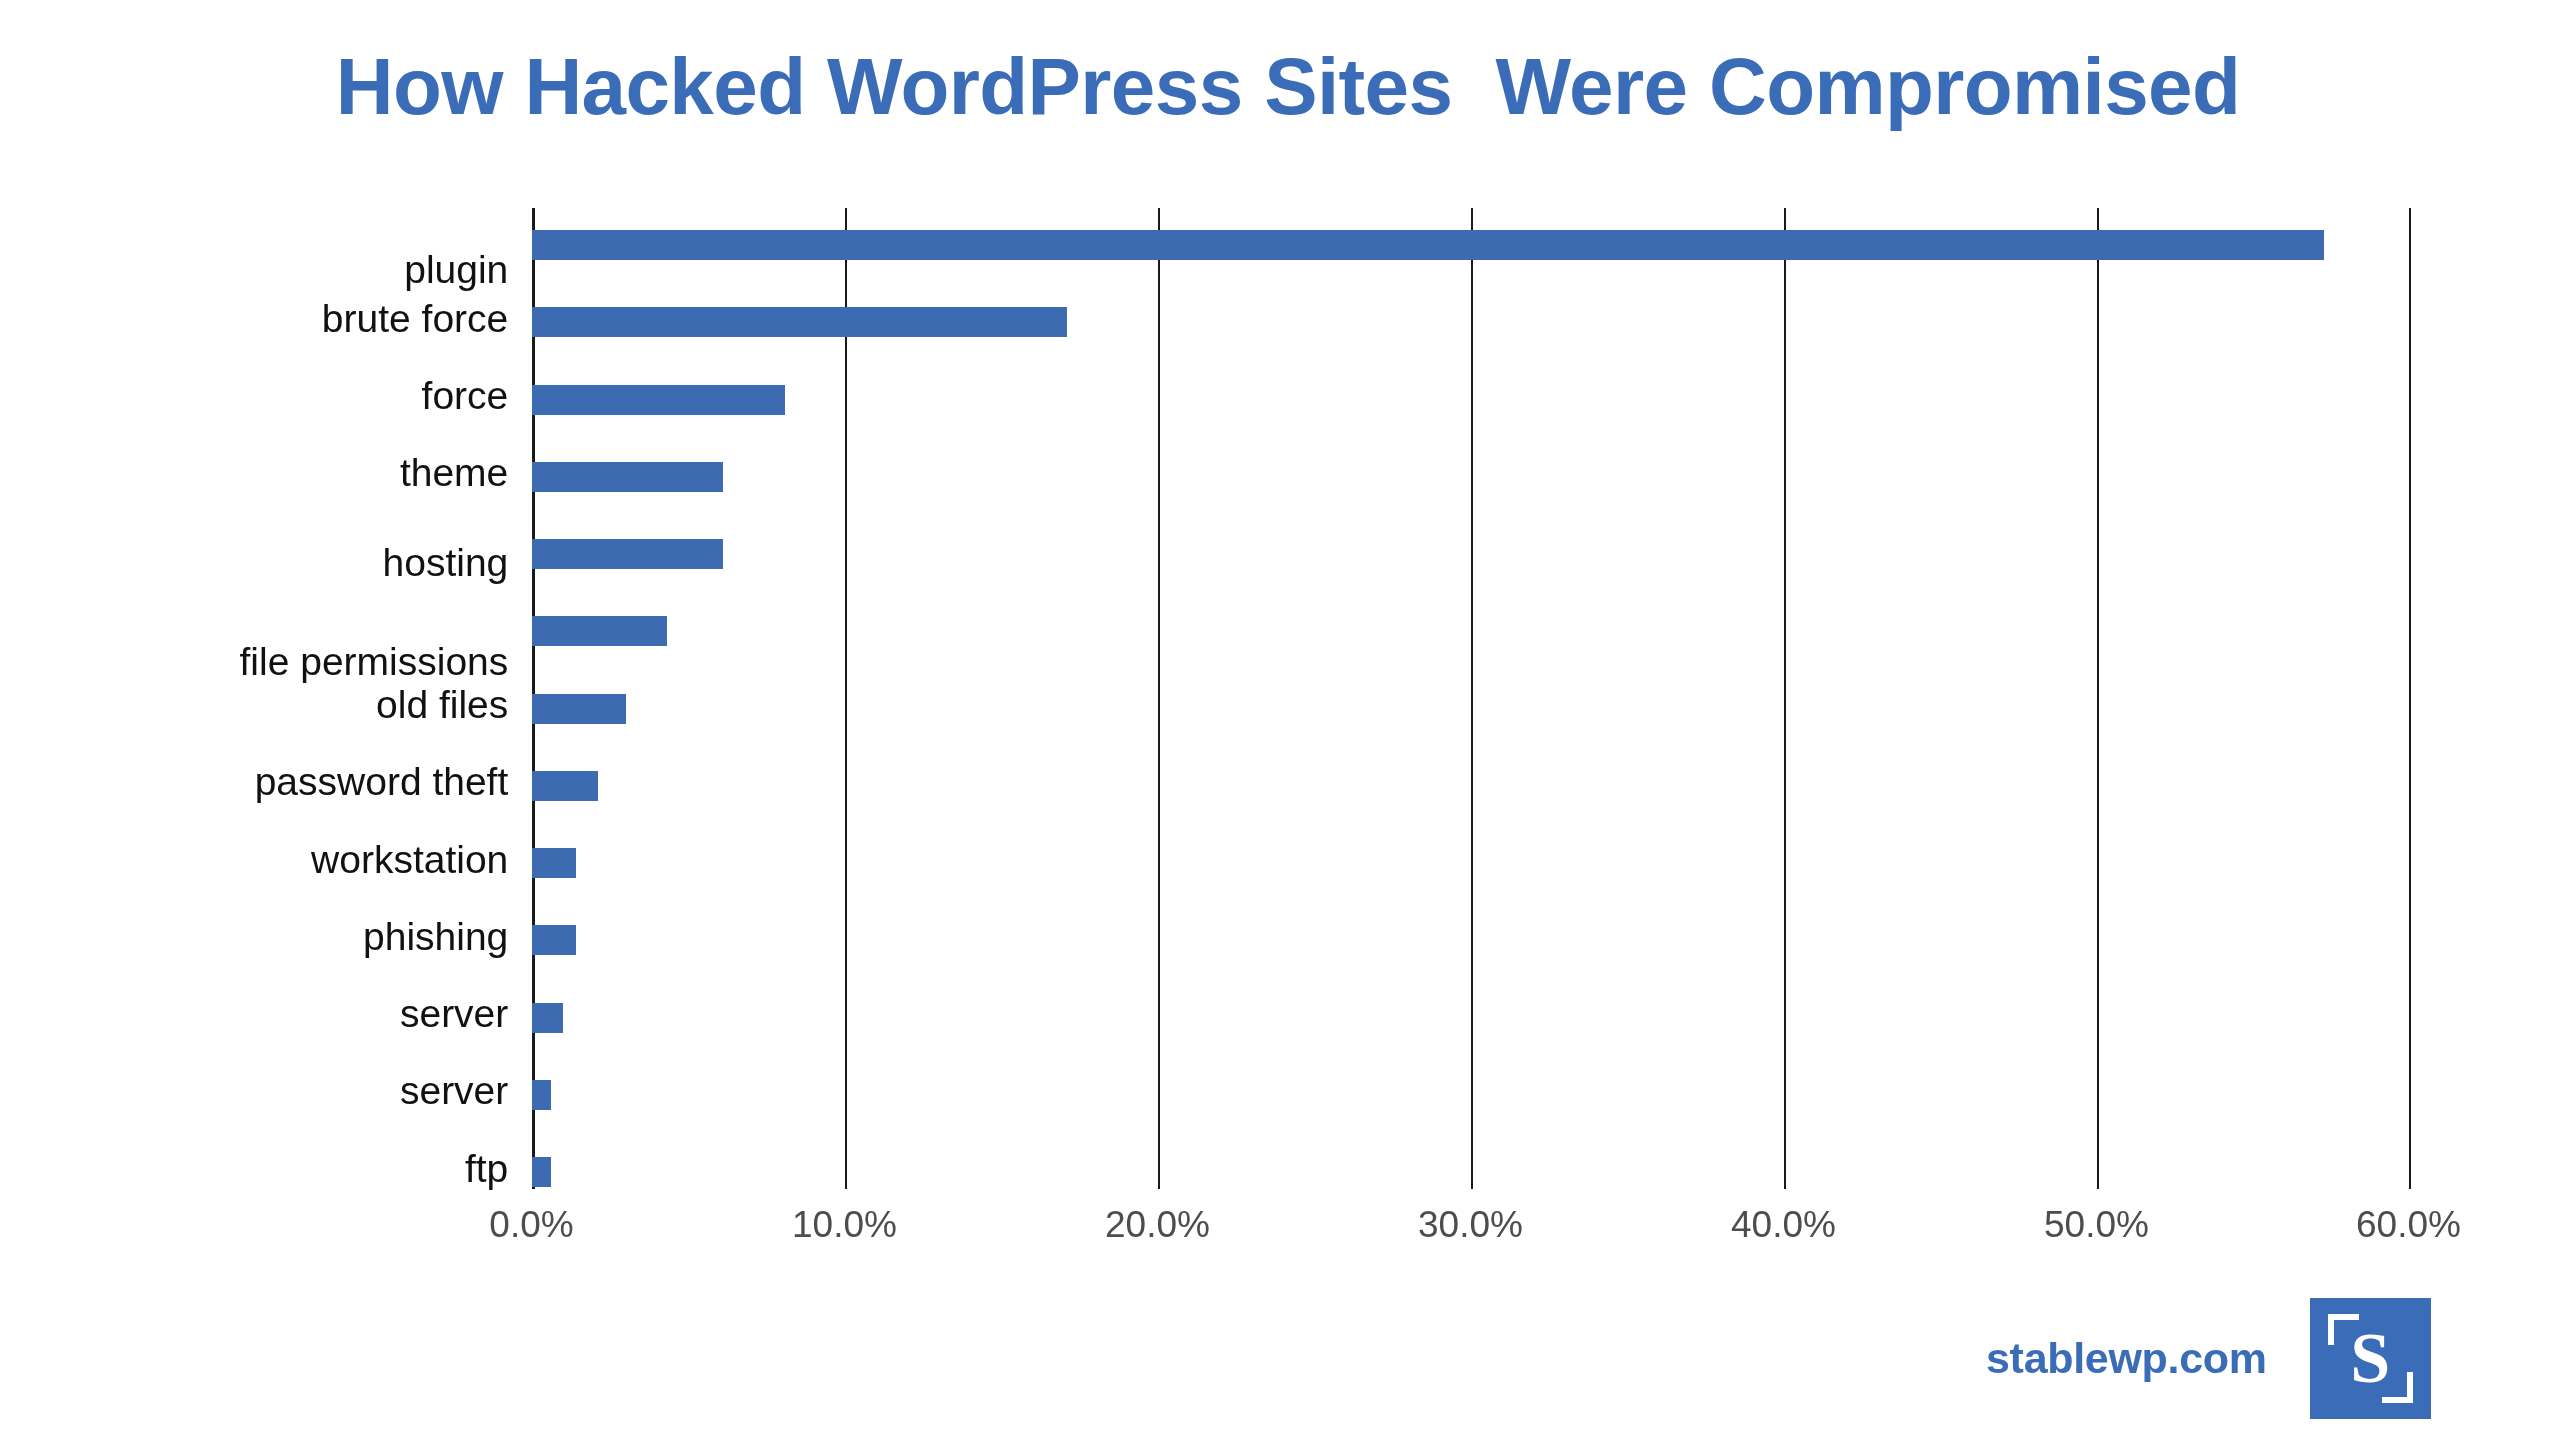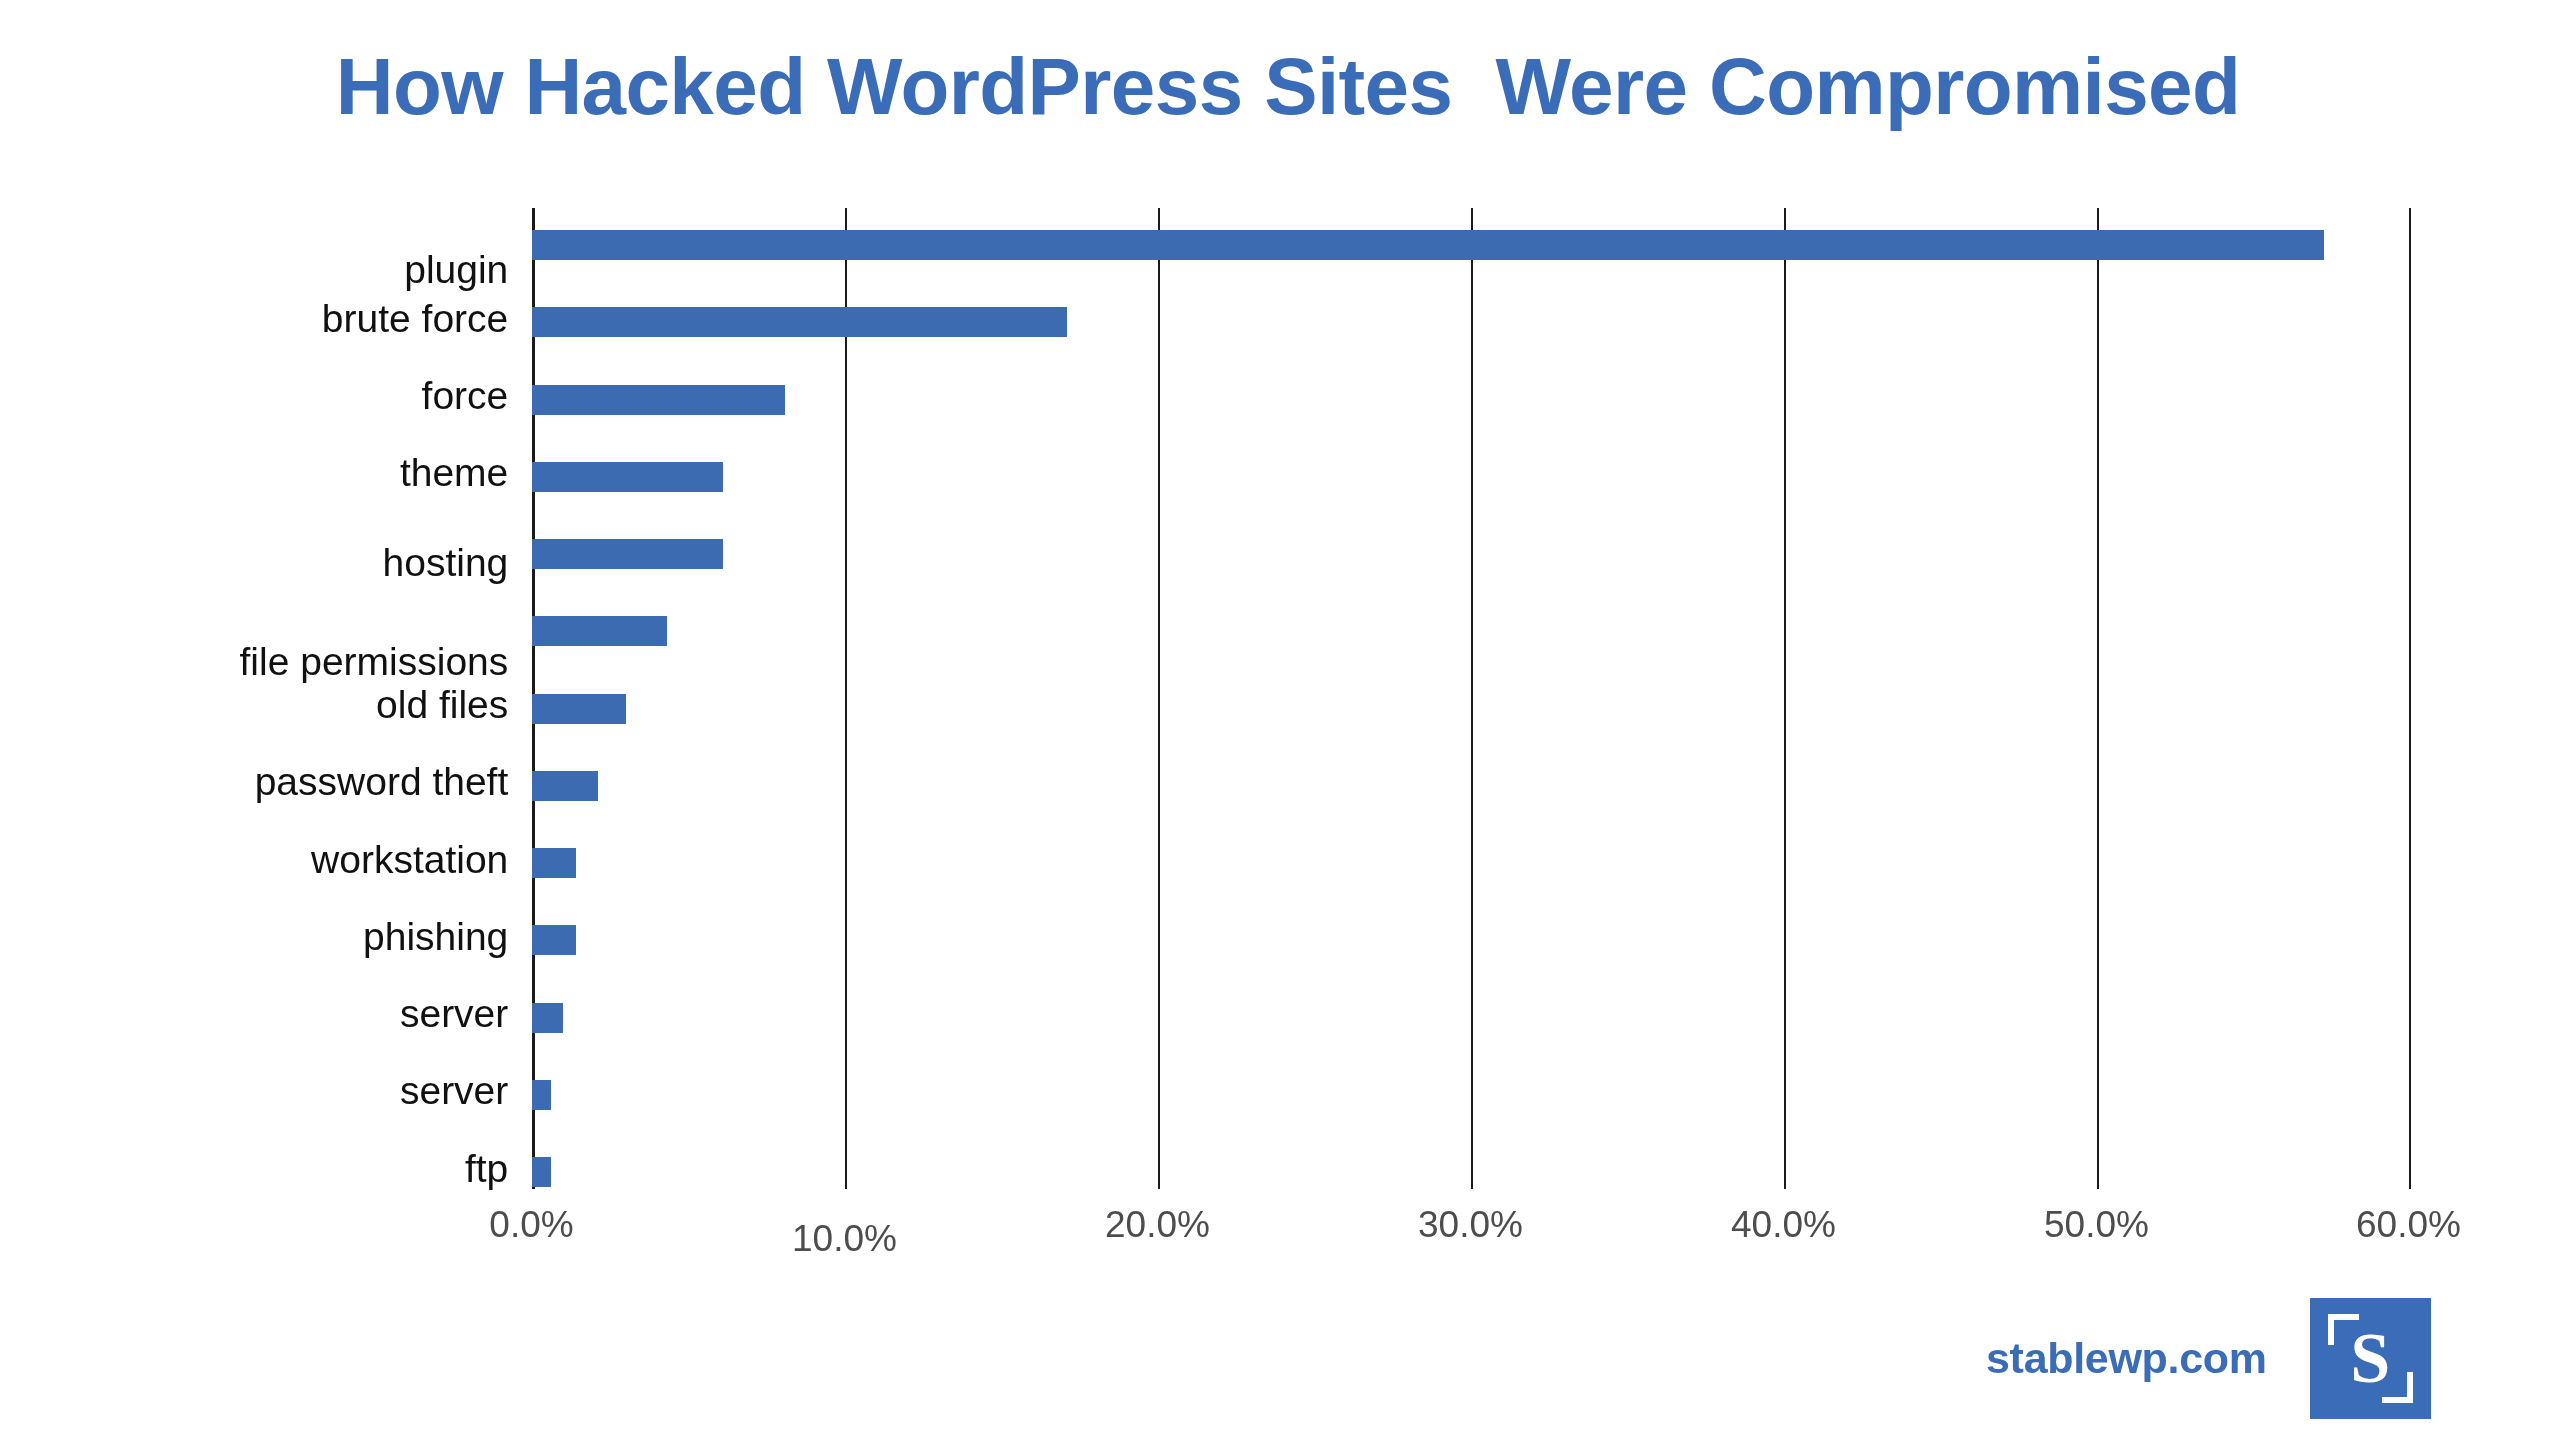--- a/index.html
+++ b/index.html
@@ -232,21 +232,21 @@
     <div class="bar-row" style="top: 850px; width: 1877px;">
       <div class="bar" title="server: 0.6%" style="width: 19px; background: rgb(60, 107, 178); border-color: rgb(60, 107, 178);"></div>
     </div>
     <div class="bar-row" style="top: 927px; width: 1877px;">
       <div class="bar" title="ftp: 0.6%" style="width: 19px; background: rgb(60, 107, 178); border-color: rgb(60, 107, 178);"></div>
     </div>
   </div>
 
 <div id="x-tick-labels">
     <div class="xtick" style="left: 532px;">0.0%</div>
-    <div class="xtick" style="left: 845px; margin-top: 14px;">10.0%</div>
+    <div class="xtick" style="left: 845px;">10.0%</div>
     <div class="xtick" style="left: 1158px;">20.0%</div>
     <div class="xtick" style="left: 1471px;">30.0%</div>
     <div class="xtick" style="left: 1784px;">40.0%</div>
     <div class="xtick" style="left: 2097px;">50.0%</div>
     <div class="xtick" style="left: 2409px;">60.0%</div>
   </div>
 
 <div id="brand">
   <div id="brand-text">stablewp.com</div>
   <div id="brand-logo">

